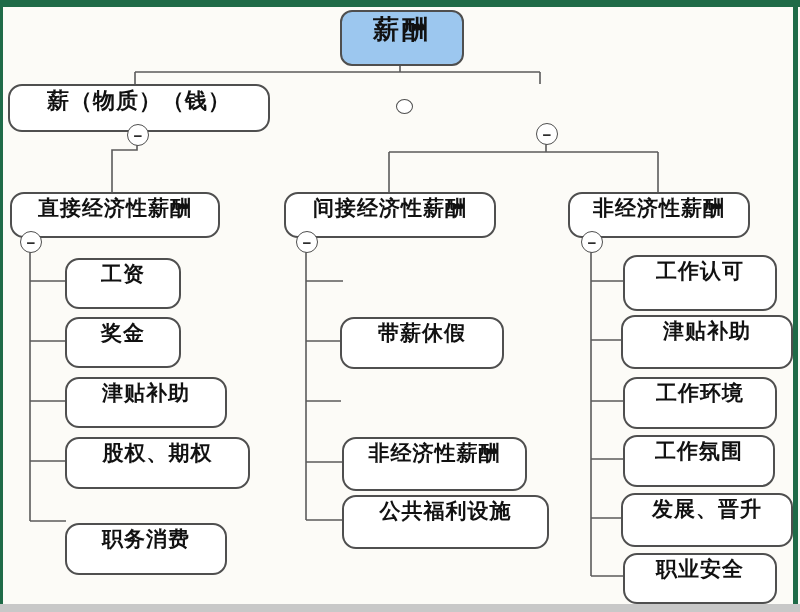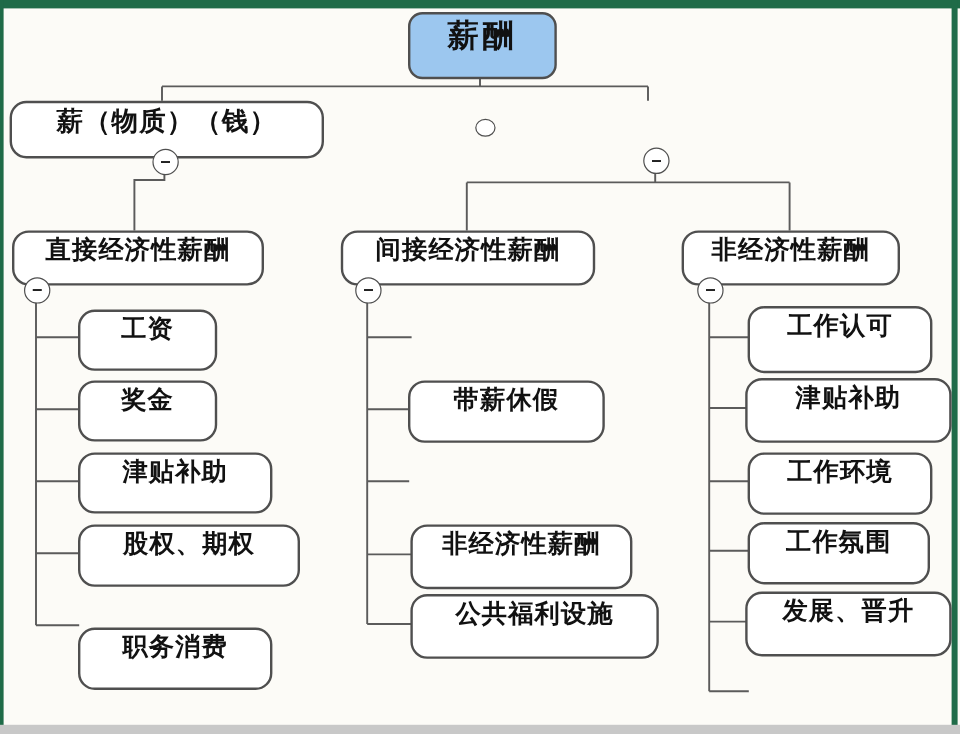--- a/index.html
+++ b/index.html
@@ -121,14 +121,17 @@
   </div>
   <div class="node" style="left:623px;top:377px;width:150px;height:48px">
     <span>工作环境</span>
   </div>
   <div class="node" style="left:623px;top:435px;width:148px;height:48px">
     <span>工作氛围</span>
   </div>
   <div class="node" style="left:621px;top:493px;width:168px;height:50px">
     <span>发展、晋升</span>
   </div>
+  <div class="node" style="left:623px;top:553px;width:150px;height:47px">
+    <span>职业安全</span>
+  </div>
 
 </div>
 
 </body></html>

